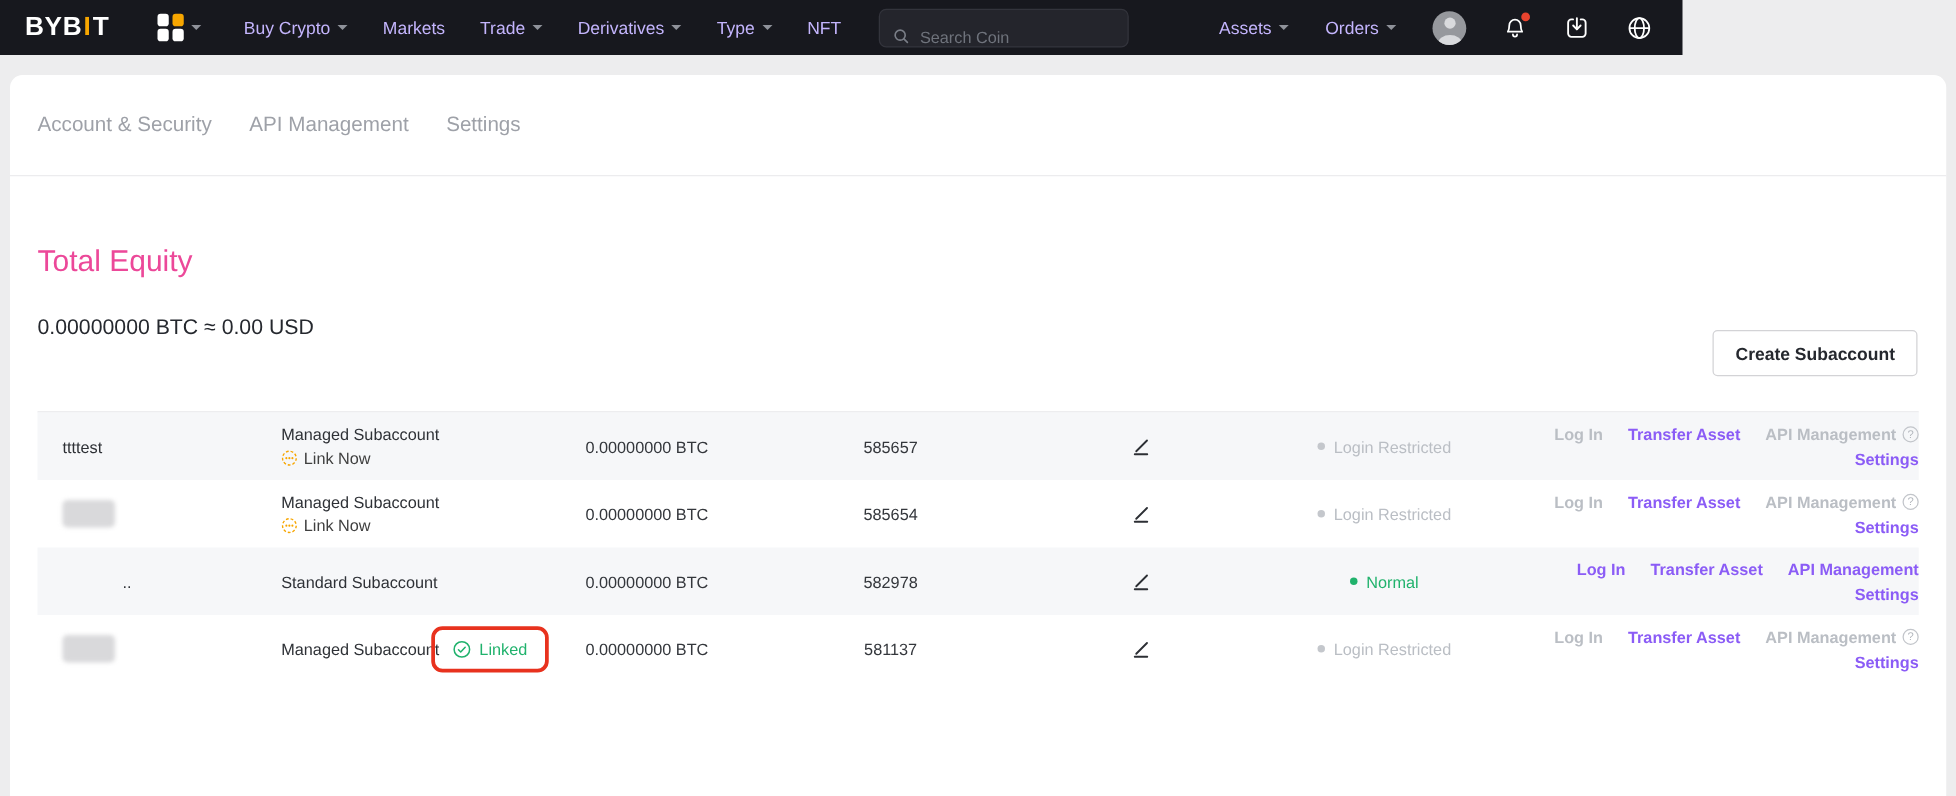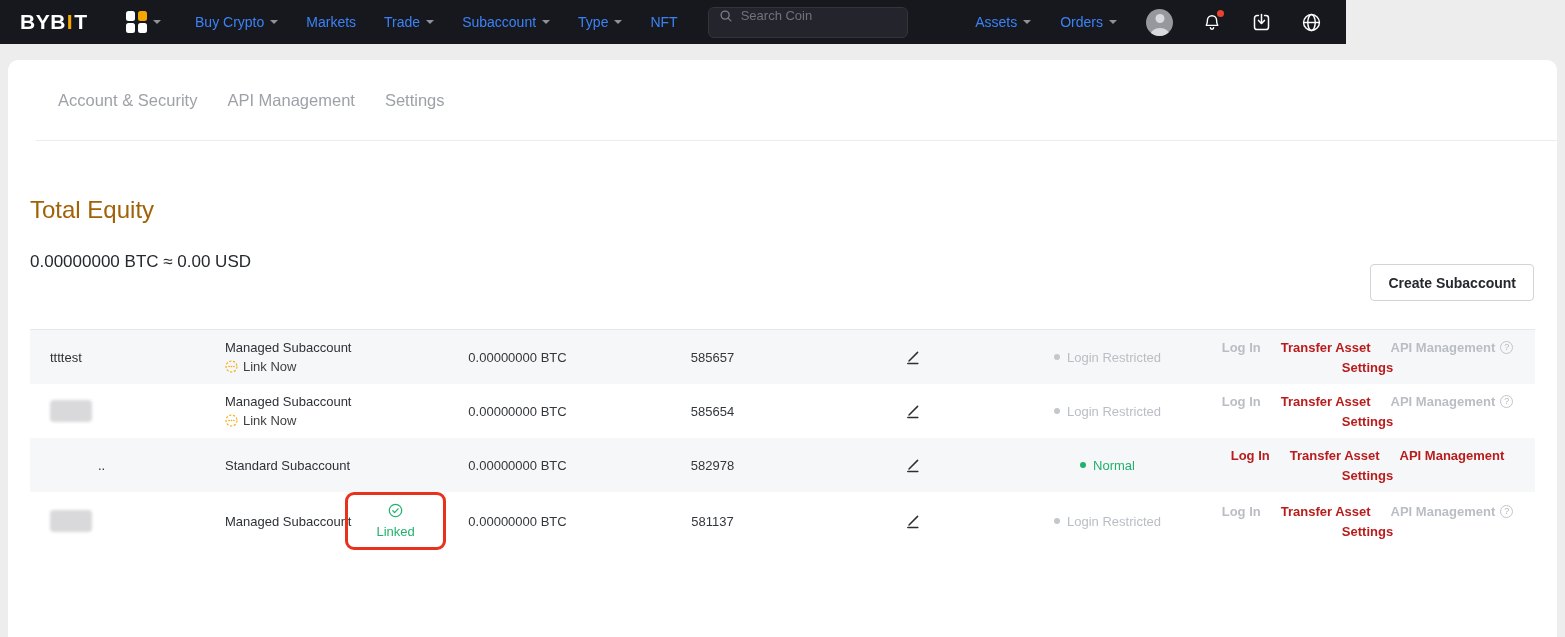--- a/index.html
+++ b/index.html
@@ -13,50 +13,50 @@
   .logo { display:flex; align-items:baseline; color:#fff; font-size:21px; font-weight:800;
     letter-spacing:.5px; cursor:pointer; }
   .logo .logo-i { color:#f7a600; margin:0 1px; }
   .apps-wrap { display:flex; align-items:center; margin-left:38px; cursor:pointer; }
   .apps { display:grid; grid-template-columns:9.5px 9.5px; grid-template-rows:9.5px 9.5px; gap:2.5px; }
   .apps span { background:#fff; border-radius:2.5px; }
   .apps span.orange { background:#f7a600; }
   .caret { width:0; height:0; border-left:4px solid transparent; border-right:4px solid transparent;
     border-top:4.5px solid #8f929a; display:inline-block; margin-left:6px; }
   .nav-menu { display:flex; align-items:center; gap:28px; margin-left:34px; }
-  .nav-item { color:#3b82f6; font-size:14px; font-weight:500; cursor:pointer; display:flex; align-items:center; white-space:nowrap; }
+  .nav-item { color:#c4b5fd; font-size:14px; font-weight:500; cursor:pointer; display:flex; align-items:center; white-space:nowrap; }
   .search { margin-left:30px; width:200px; height:31px; background:#24252c; border:1px solid #33343c;
-    border-radius:6px; display:flex; align-items:flex-start; padding:0 10px; gap:8px; }
+    border-radius:6px; display:flex; align-items:flex-end; padding:0 10px; gap:8px; }
   .search input { background:transparent; border:none; outline:none; width:100%; font-size:13px;
     color:#d7d9de; font-family:"Liberation Sans", sans-serif; }
   .search input::placeholder { color:#6f737c; }
   .nav-right { display:flex; align-items:center; gap:29px; }
   .icon-btn { position:relative; display:flex; align-items:center; cursor:pointer; }
   .avatar { width:27px; height:27px; border-radius:50%; background:#96989d; position:relative; overflow:hidden; cursor:pointer; }
   .avatar .av-head { position:absolute; top:5px; left:50%; transform:translateX(-50%); width:9px; height:9px;
     border-radius:50%; background:#d9dadd; }
   .avatar .av-body { position:absolute; bottom:-5px; left:50%; transform:translateX(-50%); width:19px; height:13px;
     border-radius:50% 50% 0 0; background:#d9dadd; }
   .bell-dot { position:absolute; top:-2px; right:-2px; width:7px; height:7px; border-radius:50%; background:#e8432e; }
 
   
   .card { position:absolute; left:8px; right:8px; top:60px; bottom:0; background:#fff;
     border-radius:10px 10px 0 0; }
 
   
   .tabs { display:flex; align-items:center; gap:30px; height:81px; padding-left:22px;
-    border-bottom:1px solid #ececee;margin-left:28px; }
+    border-bottom:1px solid #ececee; }
   .tab { position:relative; height:100%; display:flex; align-items:center; font-size:16.5px;
     color:#9ea1a8; cursor:pointer; white-space:nowrap; }
   .tab.active { color:#17191d; }
   .tab.active::after { content:""; position:absolute; left:1px; right:1px; bottom:0; height:3px; background:#f7a600; }
 
   
   .section { padding:0 22px; position:relative; }
-  .equity-title { margin-top:54px; font-size:24px; font-weight:500; color:#a16207; line-height:30px; }
+  .equity-title { margin-top:54px; font-size:24px; font-weight:500; color:#ec4899; line-height:30px; }
   .equity-value { margin-top:27px; font-size:17px; color:#25282e; line-height:20px; }
   .actions { position:absolute; right:23px; top:204px; display:flex; gap:24px; }
   .btn { height:37px; padding:0 17px; background:#fff; border:1px solid #d3d3d6; border-radius:4px;
     font-size:14px; font-weight:700; color:#25282e; cursor:pointer; font-family:"Liberation Sans", sans-serif; }
 
   
   .table { margin:57px 22px 0 22px; border-top:1px solid #e8e8ea; }
   .thead, .trow { display:grid; grid-template-columns:190px 200px 195px 195px 205px 185px 1fr; align-items:center; }
   .thead { height:37px; font-size:13px; color:#9aa0a8; }
   .thead .h-user { padding-left:20px; }
@@ -67,38 +67,38 @@
 
   .c-user { padding-left:20px; }
   .username-blob { display:none; width:42px; height:22px; border-radius:4px; background:#d9d9db; filter:blur(1.5px); }
   .trow.redacted .username-blob { display:block; }
   .trow:nth-child(3) .username-text { padding-left:48px; }
 
   .c-type { padding-left:5px; position:relative; z-index:2; white-space:nowrap; }
   .at-line1 { display:flex; align-items:center; }
   .linked-wrap { display:none; align-items:center; gap:6px; color:#20b26c; }
   .trow.link-linked .linked-wrap { display:inline-flex; }
-  .trow.annotated .linked-wrap { border:3.5px solid #e8321e; border-radius:9px; padding:8px 28px; margin-left:-6px;flex-direction:column; }
+  .trow.annotated .linked-wrap { border:3.5px solid #e8321e; border-radius:9px; padding:8px 14px; margin-left:-6px; }
   .at-line2 { display:none; align-items:center; gap:5px; color:#404040; margin-top:4px; cursor:pointer; }
   .trow.link-link_now .at-line2 { display:flex; }
 
   .c-center { text-align:center; color:#34373c; }
   .c-remarks { display:flex; justify-content:center; }
   .pencil { cursor:pointer; display:flex; }
 
   .c-status { display:flex; align-items:center; justify-content:center; gap:7px; }
   .dot { width:6px; height:6px; border-radius:50%; }
   .trow.status-restricted .dot { background:#c4c7cc; }
   .trow.status-restricted .status-label { color:#babec4; }
   .trow.status-normal .dot { background:#20b26c; }
   .trow.status-normal .status-label { color:#20b26c; }
 
-  .c-ops { display:flex; flex-direction:column; align-items:center; gap:5px; font-weight:700; }
+  .c-ops { display:flex; flex-direction:column; align-items:flex-end; gap:5px; font-weight:700; }
   .ops-line1 { display:flex; align-items:center; gap:20px; }
-  .op { color:#b91c1c; cursor:pointer; white-space:nowrap; }
+  .op { color:#8b5cf6; cursor:pointer; white-space:nowrap; }
   .trow.ops-restricted .op-login, .trow.ops-restricted .op-api { color:#babec4; }
   .api-wrap { display:flex; align-items:center; gap:5px; }
   .help-icon { display:none; width:13px; height:13px; border:1px solid #c2c5ca; border-radius:50%;
     color:#b4b8be; font-size:9px; line-height:11px; text-align:center; font-weight:400; cursor:pointer; }
   .trow.api-help .help-icon { display:inline-block; }
 </style>
 </head>
 <body>
 
 <header class="navbar">
@@ -123,21 +123,21 @@
           <span class="caret"></span>
         </span>
       <span class="nav-item">
           <span>Markets</span>
         </span>
       <span class="nav-item">
           <span>Trade</span>
           <span class="caret"></span>
         </span>
       <span class="nav-item">
-          <span>Subaccount</span>
+          <span>Derivatives</span>
           <span class="caret"></span>
         </span>
       <span class="nav-item">
           <span>Type</span>
           <span class="caret"></span>
         </span>
       <span class="nav-item">
           <span>NFT</span>
         </span>
     </nav>

